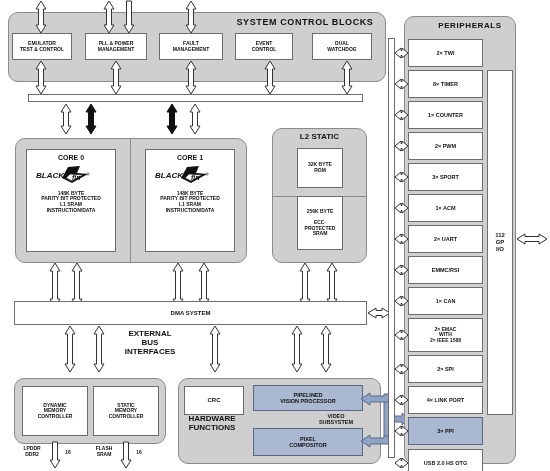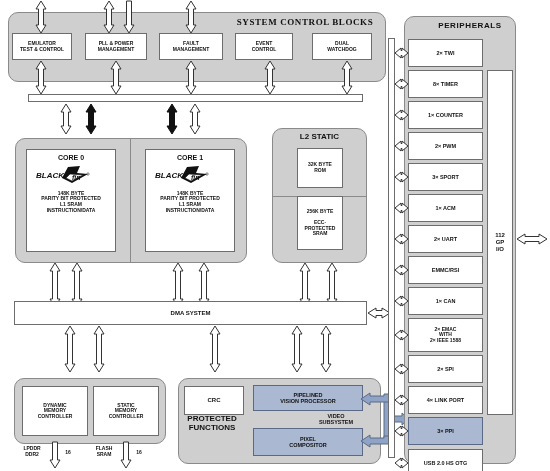--- a/index.html
+++ b/index.html
@@ -67,21 +67,21 @@
 
   
   .bf{position:relative;width:70px;height:20px;}
 </style>
 </head>
 <body>
 
 <div id="stage">
 
   <div class="grp" style="left:8px;top:12px;width:378px;height:70px;"></div>
-  <div class="lbl hdr t9" style="left:230px;top:17px;width:150px;font-family:Liberation Serif, serif;">SYSTEM CONTROL BLOCKS</div>
+  <div class="lbl hdr t9" style="left:230px;top:17px;width:150px;">SYSTEM CONTROL BLOCKS</div>
 
   <div class="box t5" style="left:12px;top:33px;width:60px;height:27px;white-space:pre-line;">EMULATOR
 TEST &amp; CONTROL</div>
   <div class="box t5" style="left:85px;top:33px;width:62px;height:27px;white-space:pre-line;">PLL &amp; POWER
 MANAGEMENT</div>
   <div class="box t5" style="left:159px;top:33px;width:64px;height:27px;white-space:pre-line;">FAULT
 MANAGEMENT</div>
   <div class="box t5" style="left:235px;top:33px;width:58px;height:27px;white-space:pre-line;">EVENT
 CONTROL</div>
   <div class="box t5" style="left:312px;top:33px;width:60px;height:27px;white-space:pre-line;">DUAL
@@ -278,20 +278,23 @@
   <div class="box t6" style="left:14px;top:301px;width:353px;height:24px;">DMA SYSTEM</div>
 
   <div class="ar" style="left:367px;top:307px;">
     <svg width="24" height="12">
         <g fill="#fff" stroke="#333" stroke-width="1">
       <path d="M1 6 L9 1 L9 3.5 L15 3.5 L15 1 L23 6 L15 11 L15 8.5 L9 8.5 L9 11 Z"></path>
         </g>
       </svg>
   </div>
 
+  <div class="lbl t8" style="left:95px;top:330px;width:110px;">EXTERNAL
+BUS
+INTERFACES</div>
 
   <div class="ar" style="left:64px;top:325px;">
     <svg width="12" height="48">
         <g fill="#fff" stroke="#333" stroke-width="1">
       <path d="M6 1 L11 9 L8.5 9 L8.5 39 L11 39 L6 47 L1 39 L3.5 39 L3.5 9 L1 9 Z"></path>
         </g>
       </svg>
   </div>
   <div class="ar" style="left:93px;top:325px;">
     <svg width="12" height="48">
@@ -345,21 +348,21 @@
       </svg>
   </div>
   <div class="lbl t5" style="left:16px;top:446px;width:32px;">LPDDR
 DDR2</div>
   <div class="lbl t5" style="left:62px;top:450px;width:12px;">16</div>
   <div class="lbl t5" style="left:88px;top:446px;width:32px;">FLASH
 SRAM</div>
   <div class="lbl t5" style="left:133px;top:450px;width:12px;">16</div>
 
   <div class="grp" style="left:178px;top:378px;width:203px;height:86px;"></div>
-  <div class="lbl t8" style="left:181px;top:415px;width:62px;">PROTECTED
+  <div class="lbl t8" style="left:181px;top:415px;width:62px;">HARDWARE
 FUNCTIONS</div>
   <div class="box t6" style="left:184px;top:386px;width:60px;height:29px;">CRC</div>
   <div class="box blue t55" style="left:253px;top:385px;width:110px;height:26px;white-space:pre-line;">PIPELINED
 VISION PROCESSOR</div>
   <div class="box blue t55" style="left:253px;top:428px;width:110px;height:28px;white-space:pre-line;">PIXEL
 COMPOSITOR</div>
   <div class="lbl t55" style="left:305px;top:413px;width:62px;">VIDEO
 SUBSYSTEM</div>
 
   <div class="ar" style="left:358px;top:380px;">

